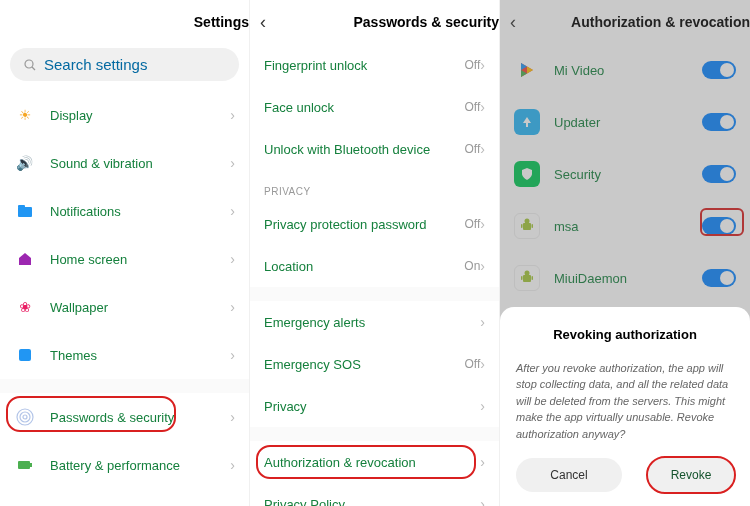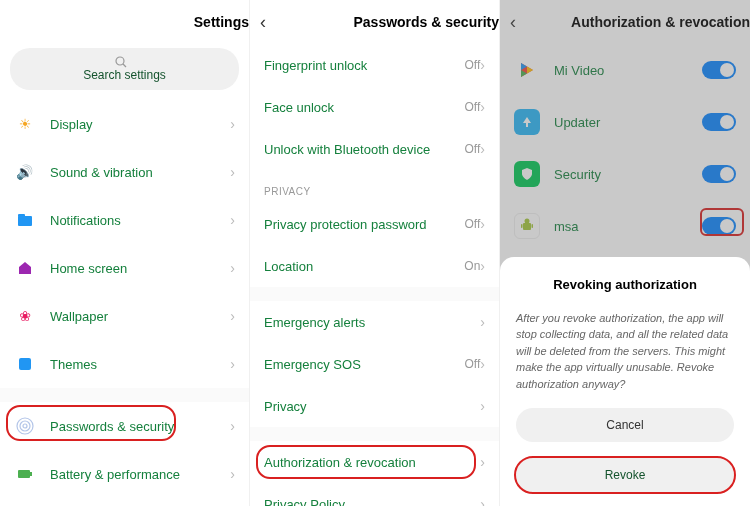--- a/index.html
+++ b/index.html
@@ -3,39 +3,39 @@
   <meta charset="utf-8">
   <style>
     * { margin: 0; padding: 0; box-sizing: border-box; }
     body { font-family: -apple-system, Helvetica, Arial, sans-serif; width: 750px; height: 506px; background: #fff; display: flex; overflow: hidden; }
     .panel { width: 250px; height: 506px; position: relative; overflow: hidden; background: #fff; }
     .panel-1 { border-right: 1px solid #f0f0f0; }
     .panel-2 { border-right: 1px solid #f0f0f0; }
     .header { display: flex; align-items: center; justify-content: flex-end; height: 44px; position: relative; }
     .header-back { position: absolute; left: 10px; font-size: 18px; color: #333; cursor: pointer; }
     .header-title { font-weight: 600; font-size: 14px; color: #000; }
-    .search-bar { margin: 4px 10px 10px 10px; background: #f0f0f0; border-radius: 20px; padding: 8px 14px; display: flex; align-items: center; color: #14532d; font-size: 12px; flex-direction: column; }
+    .search-bar { margin: 4px 10px 10px 10px; background: #f0f0f0; border-radius: 20px; padding: 8px 14px; display: flex; align-items: center; color: #0369a1; font-size: 15px; }
     .search-icon { margin-right: 8px; }
     .row { display: flex; align-items: center; padding: 13px 14px; position: relative; cursor: pointer; }
     .row .icon-slot { width: 22px; height: 22px; display: flex; align-items: center; justify-content: center; margin-right: 14px; font-size: 14px; }
     .row .label { flex: 1; font-size: 13px; color: #15803d; }
     .row .value { font-size: 12px; color: #999; }
     .row .chev { color: #bbb; font-size: 14px; }
     .section-header { font-size: 10px; color: #999; padding: 16px 14px 6px 14px; letter-spacing: 0.5px; }
     .group-gap { height: 14px; background: #fafafa; }
     .highlight-red { border: 2px solid #d92020; border-radius: 14px; position: absolute; }
     .app-icon { width: 26px; height: 26px; border-radius: 6px; display: flex; align-items: center; justify-content: center; font-size: 13px; color: #fff; margin-right: 14px; flex-shrink: 0; }
     .toggle { width: 34px; height: 18px; border-radius: 9px; background: #0a84ff; position: relative; flex-shrink: 0; }
     .toggle::after { content: ''; position: absolute; right: 2px; top: 2px; width: 14px; height: 14px; border-radius: 50%; background: #fff; }
     .dimmed { position: absolute; inset: 0; background: rgba(100,100,100,0.35); }
     .panel-3-content { position: relative; height: 100%; }
     .modal { position: absolute; bottom: 0; left: 0; right: 0; background: #fff; border-radius: 14px 14px 0 0; padding: 20px 16px 14px 16px; }
     .modal-title { font-weight: 600; font-size: 13px; text-align: center; margin-bottom: 18px; }
     .modal-text { font-size: 11px; color: #666; line-height: 1.5; margin-bottom: 16px; font-style: italic; }
-    .modal-btns { display: flex; gap: 16px; flex-direction: column; }
+    .modal-btns { display: flex; gap: 26px; }
     .btn { flex: 1; padding: 10px; border-radius: 20px; text-align: center; font-size: 12px; font-weight: 500; cursor: pointer; }
     .btn-cancel { background: #f0f0f0; color: #333; }
     .btn-revoke { background: #f0f0f0; color: #14532d; }
     svg { display: block; }
   </style>
 </head>
 <body>
 
 <div class="panel panel-1">
   <div class="header">

